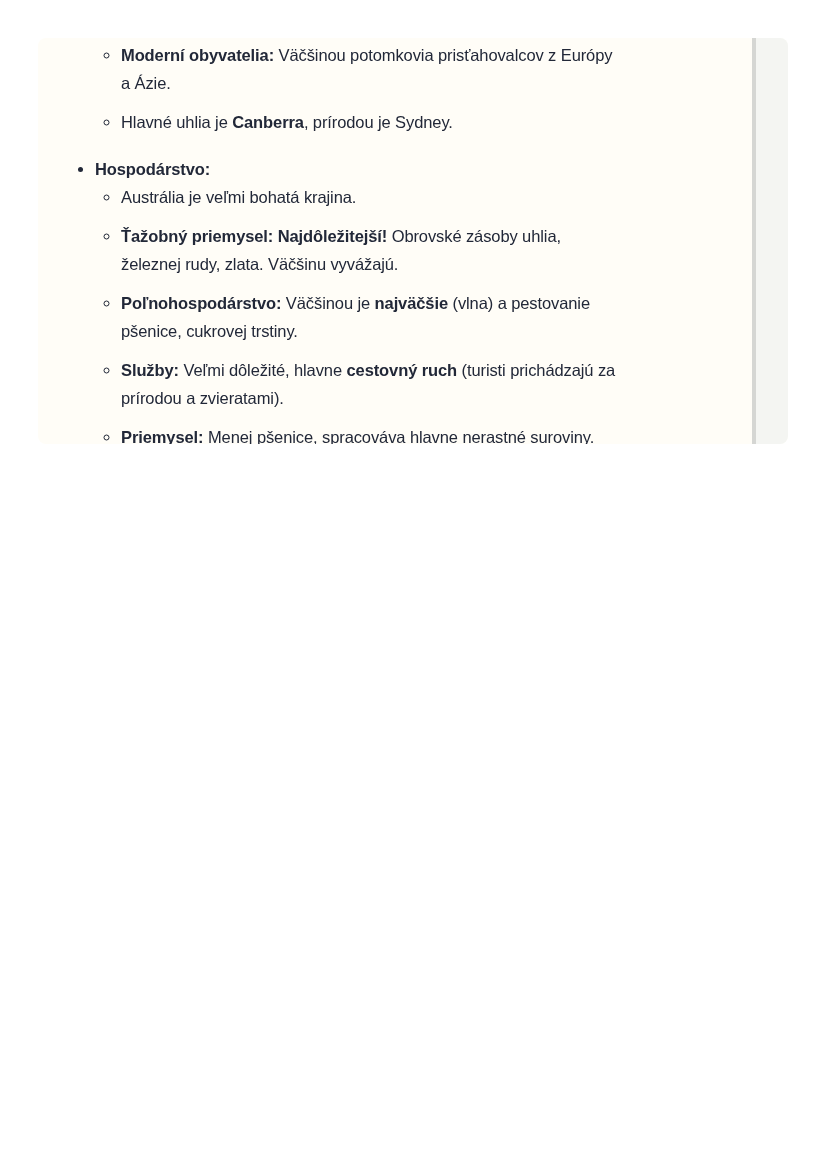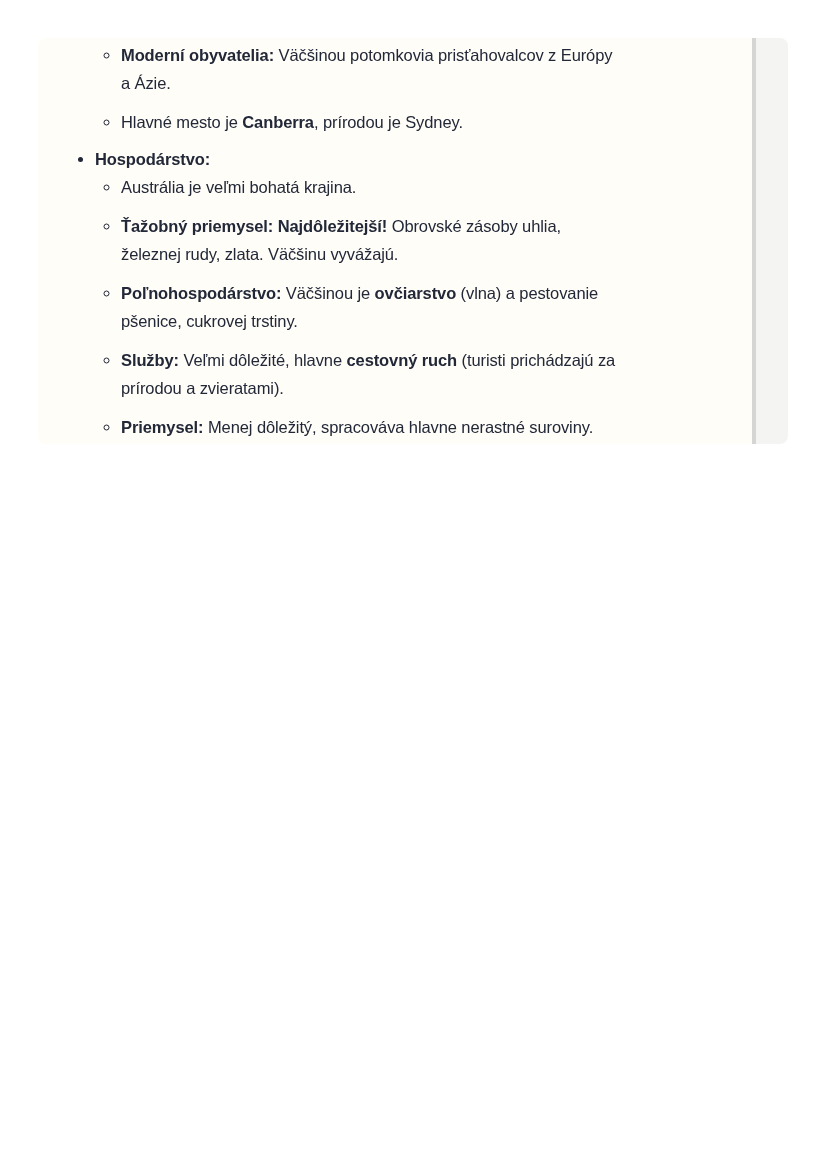--- a/index.html
+++ b/index.html
@@ -58,21 +58,21 @@
     list-style: disc outside;
   }
   ul.lvl2 {
     margin: 0;
     padding: 0 0 0 26px;
     list-style: circle outside;
   }
   ul.lvl1 > li { margin: 0; }
   ul.lvl1 > li.continuation { list-style: none; }
   ul.lvl1 > li.section {
-    margin-top: 9px;
+    margin-top: 19px;
     font-weight: 700;
   }
   ul.lvl2 > li {
     margin: 0 0 11px 0;
     font-weight: 400;
   }
   ul.lvl2 > li:last-child { margin-bottom: 0; }
   ul.lvl2 > li strong { font-weight: 700; }
   .section-title { font-weight: 700; }
   .footer-copyright {
@@ -90,30 +90,30 @@
 <body>
 
 <div class="viewport">
 
   <div class="page-card">
     <div class="doc-content">
       <ul class="lvl1">
         <li class="continuation">
           <ul class="lvl2">
               <li><strong>Moderní obyvatelia: </strong><span>Väčšinou potomkovia prisťahovalcov z Európy a Ázie.</span></li>
-              <li><span>Hlavné mesto je </span><strong>Canberra</strong><span>, prírodou je Sydney.</span></li>
+              <li><span>Hlavné uhlia je </span><strong>Canberra</strong><span>, prírodou je Sydney.</span></li>
             </ul>
         </li>
 
       <li class="section"><span class="section-title">Hospodárstvo:</span><ul class="lvl2">
               <li><span>Austrália je veľmi bohatá krajina.</span></li>
               <li><strong>Ťažobný priemysel: Najdôležitejší!</strong><span> Obrovské zásoby uhlia, železnej rudy, zlata. Väčšinu vyvážajú.</span></li>
-              <li><strong>Poľnohospodárstvo:</strong><span> Väčšinou je </span><strong>ovčiarstvo</strong><span> (vlna) a pestovanie pšenice, cukrovej trstiny.</span></li>
+              <li><strong>Poľnohospodárstvo:</strong><span> Väčšinou je </span><strong>najväčšie</strong><span> (vlna) a pestovanie pšenice, cukrovej trstiny.</span></li>
               <li><strong>Služby:</strong><span> Veľmi dôležité, hlavne </span><strong>cestovný ruch</strong><span> (turisti prichádzajú za prírodou a zvieratami).</span></li>
-              <li><strong>Priemysel:</strong><span> Menej dôležitý, spracováva hlavne nerastné suroviny.</span></li>
+              <li><strong>Priemysel:</strong><span> Menej pšenice, spracováva hlavne nerastné suroviny.</span></li>
             </ul></li>
         </ul>
     </div>
 
     <div class="scroll-strip">
       <div class="scroll-thumb"></div>
     </div>
   </div>
 
   <div class="footer-copyright">(c) Knowunity 2025</div>

